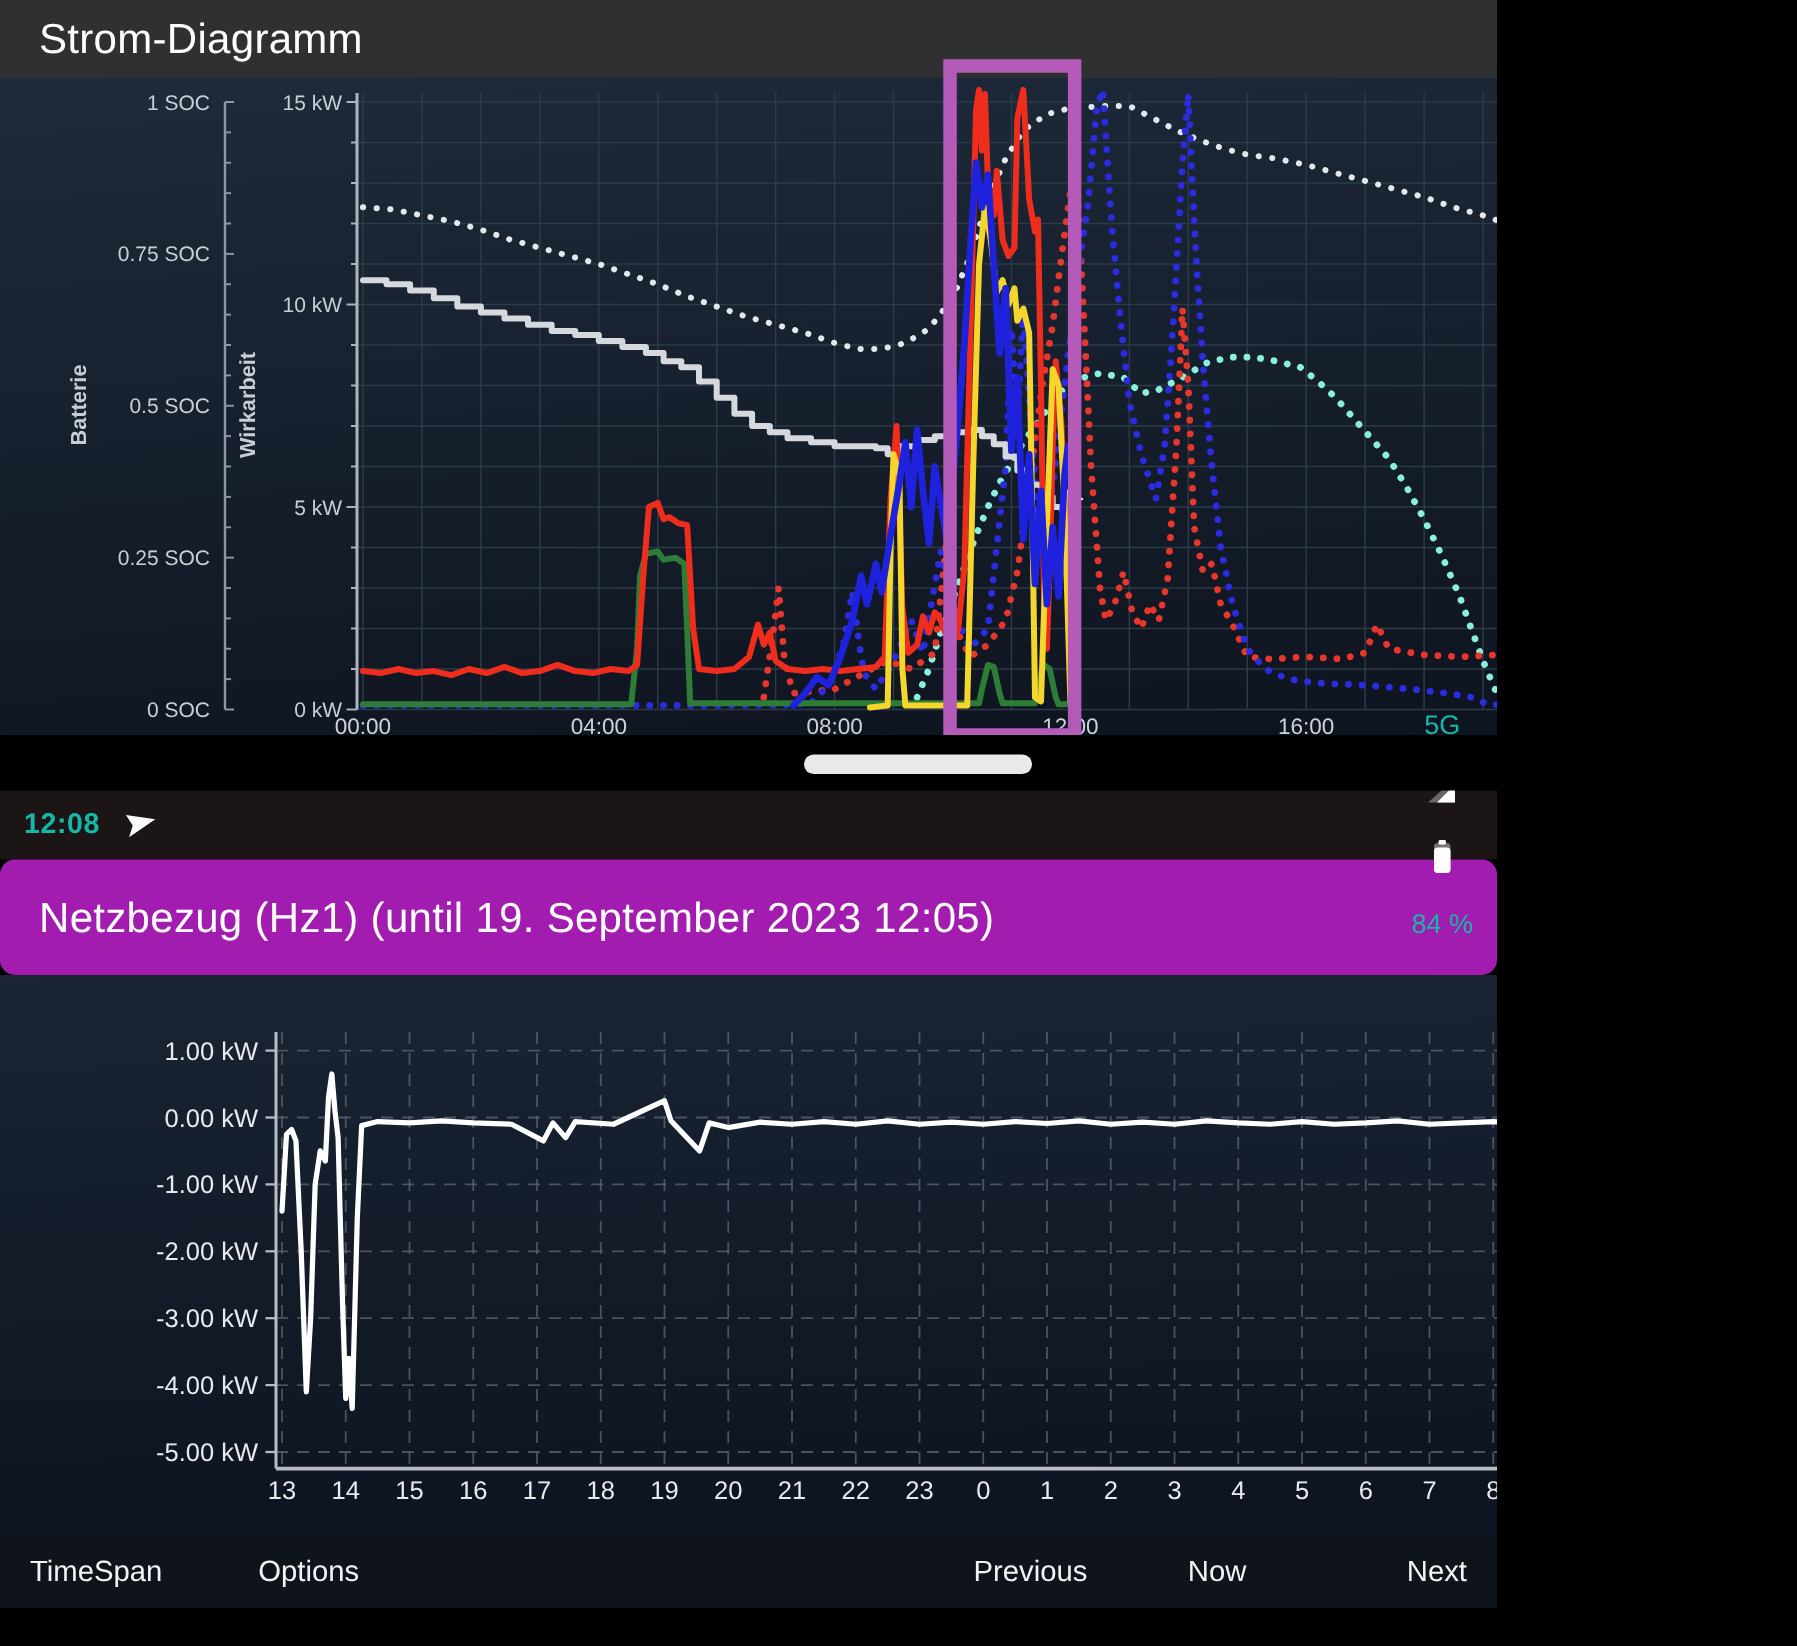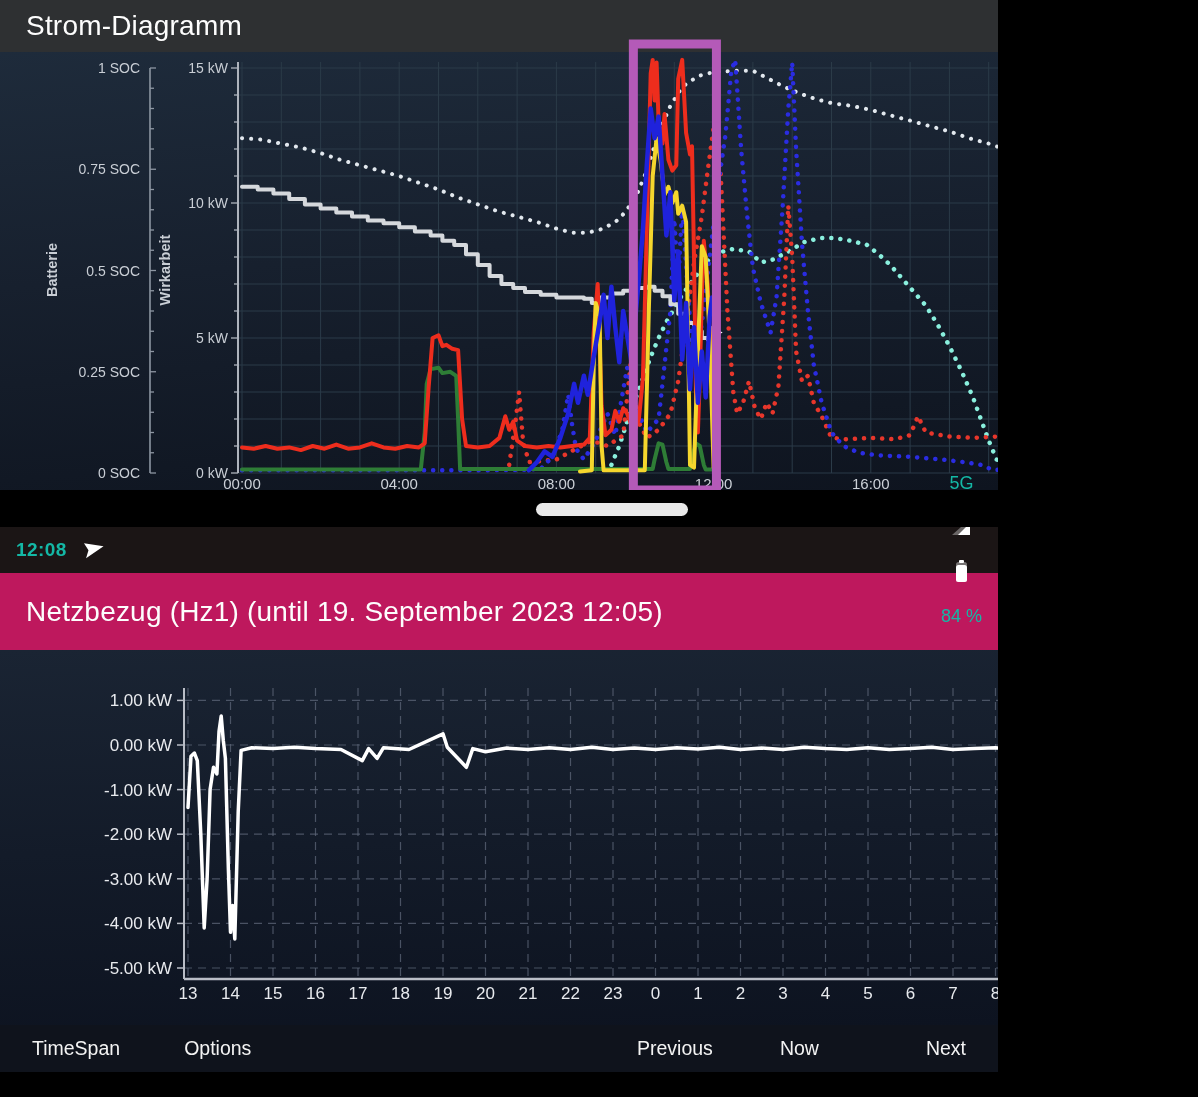--- a/index.html
+++ b/index.html
@@ -12,25 +12,25 @@
   .black-strip{height:37px;background:#000;position:relative;}
   .pill{position:absolute;left:536px;top:13px;width:152px;height:13px;border-radius:7px;background:#e9e9e9;}
   .caption{height:25px;line-height:25px;background:#ffffff;color:#0a0a0a;
            font-size:17.5px;font-weight:700;text-align:center;white-space:nowrap;}
   .status{height:46px;background:#1b1515;display:flex;align-items:center;padding:0 16px;color:#14b8a6;}
   .status .time{font-size:19px;font-weight:600;letter-spacing:.4px;}
   .status .nav-ic{margin-left:16px;display:flex;}
   .status .right{margin-left:auto;display:flex;align-items:center;gap:24px;flex-direction:column;}
   .status .net{font-size:18px;font-weight:500;}
   .status .pct{font-size:18px;font-weight:500;}
-  .bar2{height:77px;background:#be185d;display:flex;align-items:center;}
+  .bar2{height:77px;background:#a21caf;display:flex;align-items:center;border-radius:10px;}
   .bar2 h2{margin:0 0 0 26px;font-size:28px;font-weight:500;color:#fdfdfd;letter-spacing:.2px;}
   .chart2-wrap{height:375px;background:linear-gradient(178deg,#1a2433 0%,#131b29 50%,#0d1320 100%);padding-left:36px;}
   .chart2-wrap svg{display:block;}
-  .toolbar{height:47px;background:#0f131c;display:flex;align-items:center;padding:0 32px;color:#f3f3f3;font-size:19.5px;font-weight:500;}
+  .toolbar{height:47px;background:#0f131c;display:flex;align-items:center;padding:0 20px;color:#f3f3f3;font-size:19.5px;font-weight:500;}
   .toolbar .btn{cursor:pointer;white-space:nowrap;}
   .toolbar .opts{margin-left:64px;}
   .toolbar .prev{margin-left:auto;}
   .toolbar .now{margin-left:67px;}
   .toolbar .next{margin-left:107px;}
 </style>
 </head>
 <body>
 
 <div class="page">

